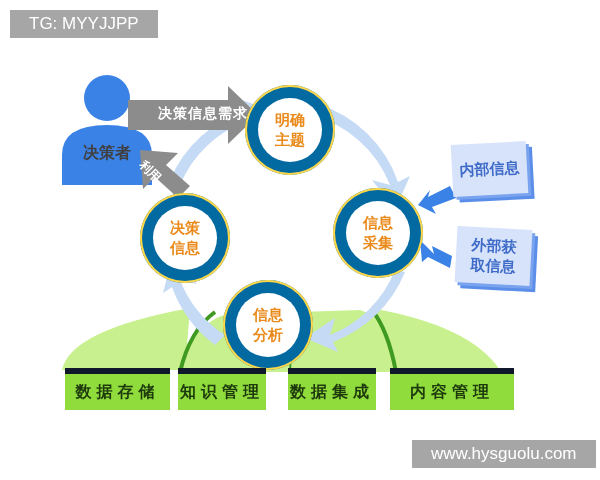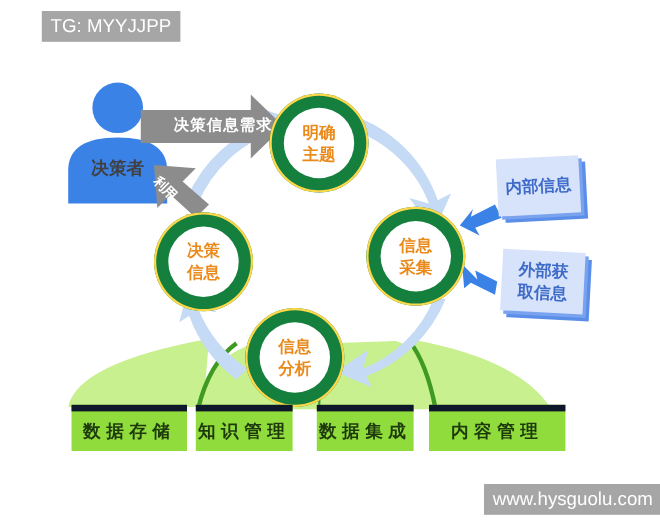--- a/index.html
+++ b/index.html
@@ -1,20 +1,20 @@
 <!DOCTYPE html>
 <html><head>
 <meta charset="utf-8">
 <style>
   html, body { margin:0; padding:0; }
   body { width:600px; height:480px; background:#ffffff; position:relative; overflow:hidden;
          font-family:"DejaVu Sans","Liberation Sans",sans-serif; }
   .abs { position:absolute; }
-  .wm { position:absolute; background:#a6a6a6; color:#fff; font-family:"Liberation Sans",sans-serif; font-size:17px; line-height:28px; padding:0 8px;margin-left:28px; }
-  .circle { position:absolute; width:90px; height:90px; border-radius:50%; background:#15803d; box-shadow:0 0 0 2px #ffd84a inset; }
+  .wm { position:absolute; background:#a6a6a6; color:#fff; font-family:"Liberation Sans",sans-serif; font-size:17px; line-height:28px; padding:0 19px; }
+  .circle { position:absolute; width:90px; height:90px; border-radius:50%; background:#0369a1; box-shadow:0 0 0 2px #ffd84a inset; }
   .circle .inner { position:absolute; left:13px; top:13px; width:64px; height:64px; border-radius:50%; background:#fff;
                    display:flex; flex-direction:column; align-items:center; justify-content:center;
                    color:#ea8a1a; font-size:15px; font-weight:bold; line-height:20px; }
   .green-box { position:absolute; top:368px; height:36px; background:#8fdc3c; border-top:6px solid #0f172a;
                display:flex; align-items:center; justify-content:center; color:#1e3a0d; font-size:16px; font-weight:bold; letter-spacing:5px; }
   .card { position:absolute; background:#d7e3fb; color:#3f6bc8; font-size:15px; font-weight:bold;
           display:flex; flex-direction:column; align-items:center; justify-content:center; line-height:20px;
           box-shadow:3px 3px 0 #7aa3ef, 6px 6px 0 #5b8ee8; }
 </style>
 </head>

